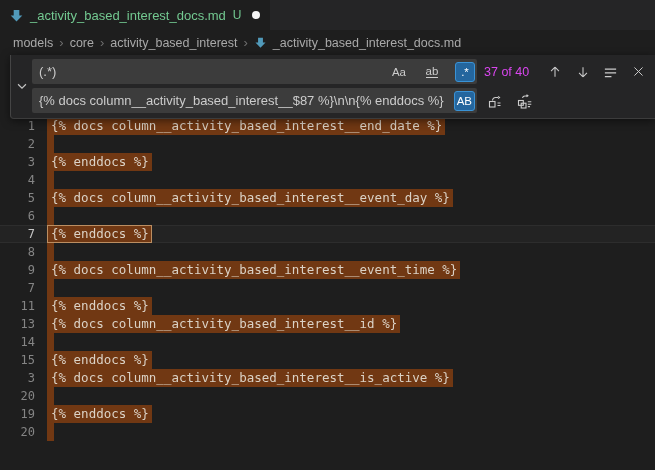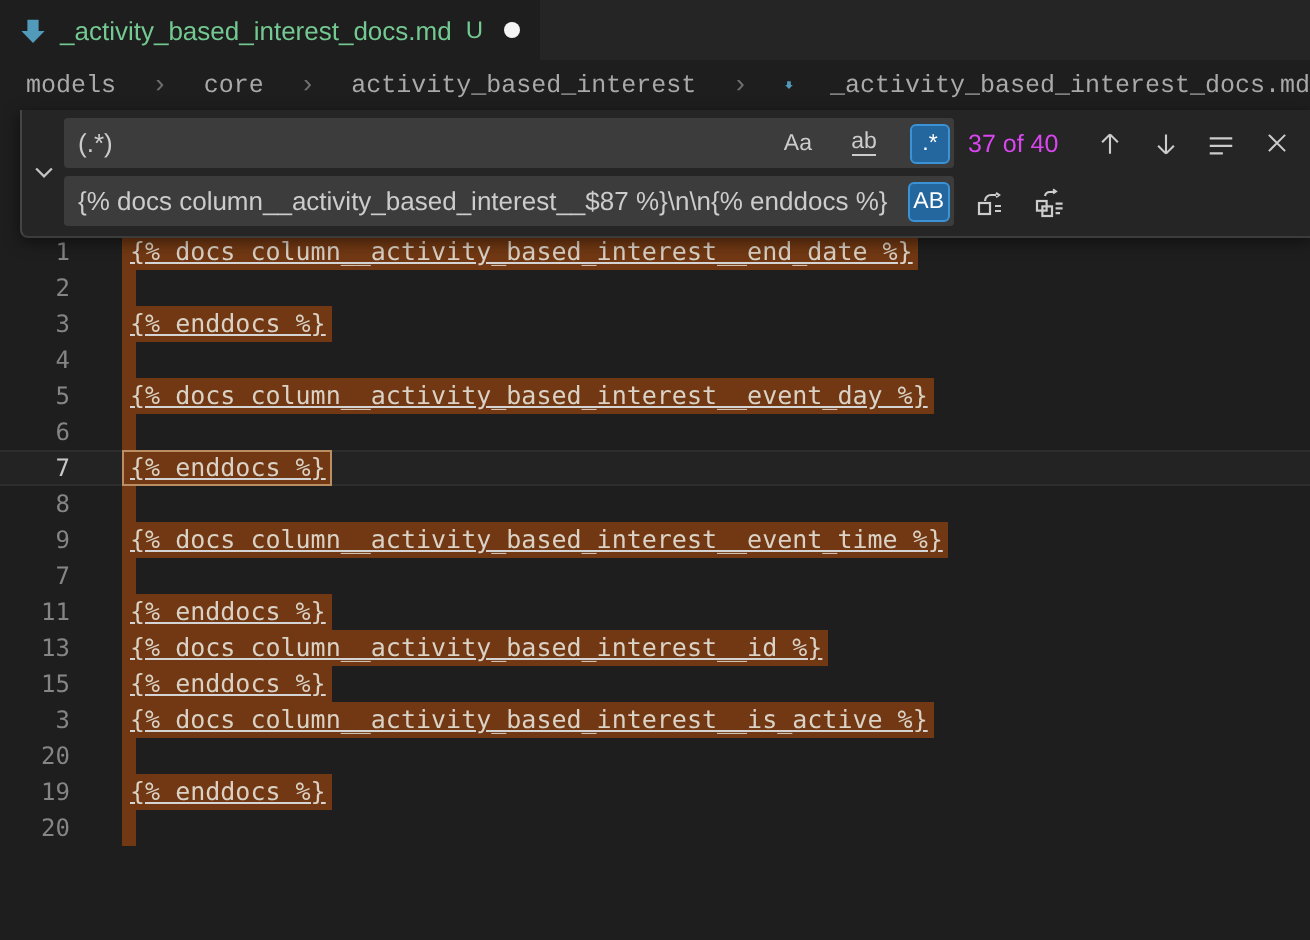--- a/index.html
+++ b/index.html
@@ -10,21 +10,21 @@
   .tabbar { height:30px; background:#252526; display:flex; align-items:stretch; }
   .tab { background:#1e1e1e; display:flex; align-items:center; padding:0 10px 0 9px;
          max-width:270px; cursor:pointer; }
   .tab-icon { width:15px; height:15px; flex:0 0 auto; margin-right:6px; }
   .tab-title { font-size:13px; color:#73c991; white-space:nowrap; }
   .git-badge { font-size:12px; color:#73c991; margin-left:7px; }
   .mod-dot { width:8px; height:8px; border-radius:50%; background:#f4f4f4; margin-left:10px; }
 
   
   .breadcrumb { height:25px; background:#1e1e1e; display:flex; align-items:center;
-                padding-left:13px; font-size:12.5px; color:#a9a9a9; gap:18px;font-family:Liberation Mono, monospace; }
+                padding-left:13px; font-size:12.5px; color:#a9a9a9; gap:6px; }
   .crumb { cursor:pointer; white-space:nowrap; }
   .crumb-sep { color:#6e6e6e; font-size:13px; }
   .crumb-file-icon { width:13px; height:13px; }
 
   
   .editor-wrap { position:relative; height:415px; background:#1e1e1e; }
 
   
   .find-widget { position:absolute; top:0; left:10px; right:0; z-index:10;
                  background:#252526; display:flex; padding:4px 6px 5px 0;
@@ -52,21 +52,21 @@
   .fw-btn svg { display:block; }
   .rep-btns { display:flex; gap:9px; align-items:center; }
 
   
   .lines { position:absolute; top:62px; left:0; right:0; }
   .line { height:18px; display:flex; align-items:stretch;
           font-family:"DejaVu Sans Mono", monospace; font-size:12.5px;
           line-height:18px; color:#d4d4d4; }
   .ln { width:35px; flex:0 0 auto; text-align:right; color:#858585; font-size:12px;
         line-height:18px; cursor:pointer; }
-  .code { margin-left:26px; white-space:pre; display:flex; cursor:text;text-decoration:underline; }
+  .code { margin-left:12px; white-space:pre; display:flex; cursor:text; }
   .match { background:#713813; padding:0 3px 0 4px; color:#dbd2c6; }
   .sliver { background:#713813; width:7px; }
   .current-match { box-shadow:inset 0 0 0 1px #bb8e62; }
   .line.current { background:rgba(255,255,255,0.025);
                   box-shadow:inset 0 1px 0 #2d2d2d, inset 0 -1px 0 #2d2d2d; }
   .line.current .ln { color:#c6c6c6; }
 </style>
 </head>
 <body>
 
@@ -211,20 +211,24 @@
     </div>
       <div class="line">
       <div class="ln">11</div>
       <div class="code"><span class="match">{% enddocs %}</span></div>
     </div>
       <div class="line">
       <div class="ln">13</div>
       <div class="code"><span class="match">{% docs column__activity_based_interest__id %}</span></div>
     </div>
       <div class="line">
+      <div class="ln">14</div>
+      <div class="code"><span class="sliver"></span></div>
+    </div>
+      <div class="line">
       <div class="ln">15</div>
       <div class="code"><span class="match">{% enddocs %}</span></div>
     </div>
       <div class="line">
       <div class="ln">3</div>
       <div class="code"><span class="match">{% docs column__activity_based_interest__is_active %}</span></div>
     </div>
       <div class="line">
       <div class="ln">20</div>
       <div class="code"><span class="sliver"></span></div>

